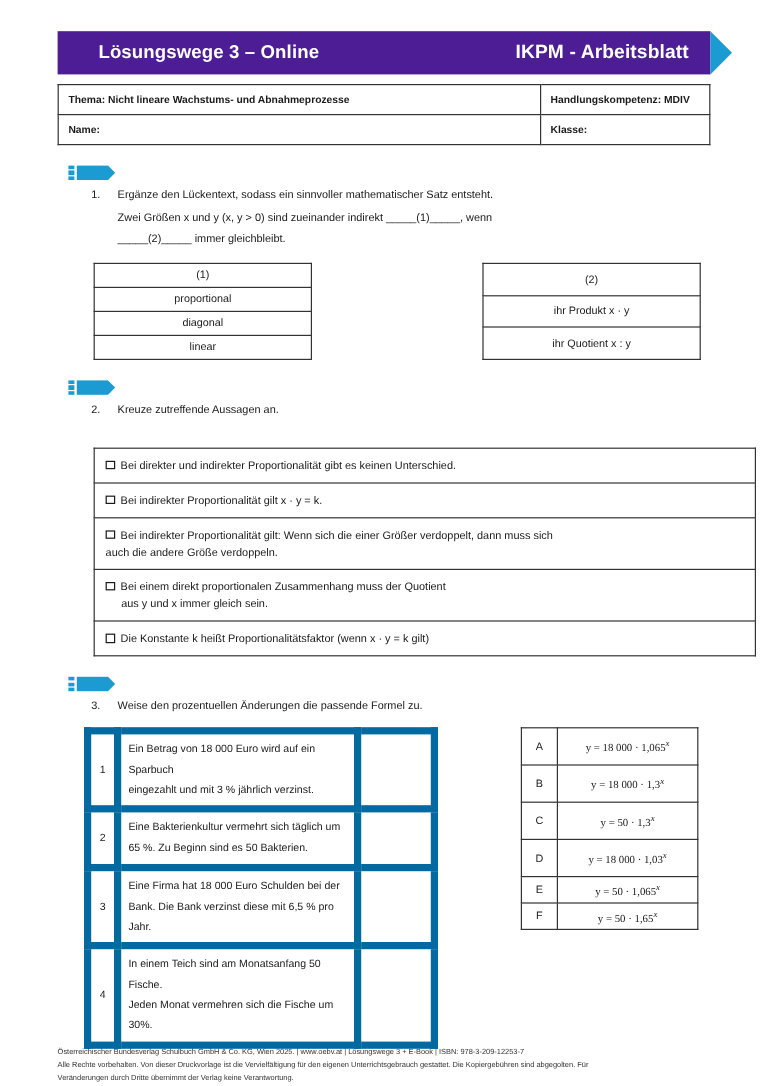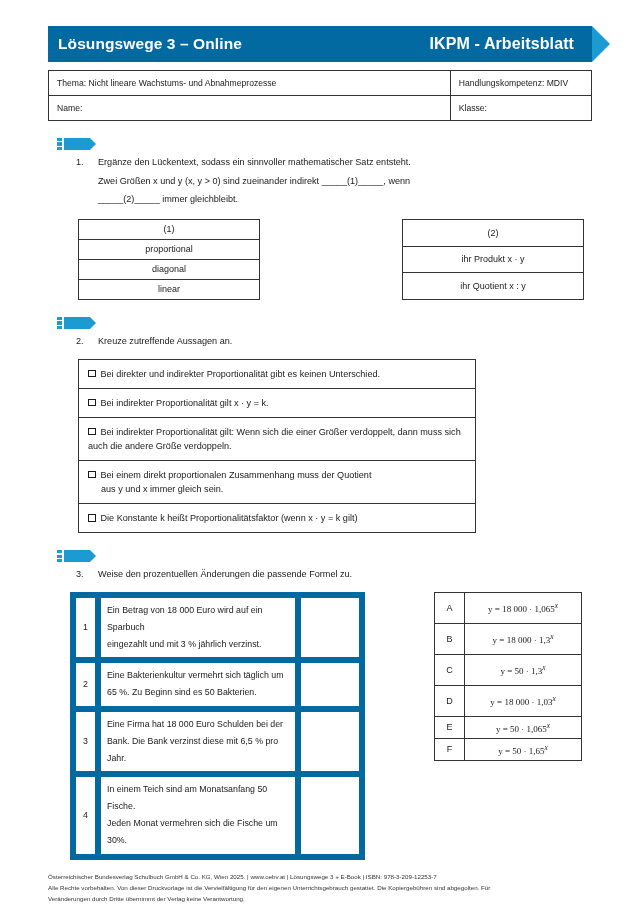--- a/index.html
+++ b/index.html
@@ -21,25 +21,25 @@
 
   
   .banner-wrap {
     position: relative;
     margin-top: 26px;
     height: 36px;
   }
   .banner {
     position: relative;
     height: 36px;
-    background: #0369a1;
+    background: #4c1d95;
     display: flex;
     align-items: center;
     justify-content: space-between;
-    padding: 0 16px 0 10px;
+    padding: 0 16px 0 34px;
   }
   .banner::after {
     content: "";
     position: absolute;
     right: -18px;
     top: 0;
     width: 0;
     height: 0;
     border-top: 18px solid transparent;
     border-bottom: 18px solid transparent;
@@ -58,20 +58,21 @@
     letter-spacing: 0.1px;
     padding-right: 2px;
   }
 
   
   .info-table {
     margin-top: 8px;
     width: 100%;
     border-collapse: collapse;
     table-layout: fixed;
+    font-weight: bold;
   }
   .info-table td {
     border: 1px solid #333333;
     font-size: 8.6px;
     padding: 7px 8px;
     height: 24px;
     vertical-align: middle;
   }
   .info-table .c-left { width: 74%; }
   .info-table .c-right { width: 26%; }
@@ -153,22 +154,22 @@
   .opt-table td {
     border: 1px solid #333333;
     font-size: 9px;
     text-align: center;
     padding: 4.5px 2px;
     height: 19px;
   }
 
   
   .stmt-table {
-    width: 398px;
-    margin-top: 10px;
+    width: 552px;
+    margin-top: 24px;
     margin-left: 30px;
     border-collapse: collapse;
   }
   .stmt-table td {
     border: 1px solid #333333;
     font-size: 9.1px;
     line-height: 1.55;
     padding: 7px 9px 7px 9px;
     vertical-align: middle;
   }

